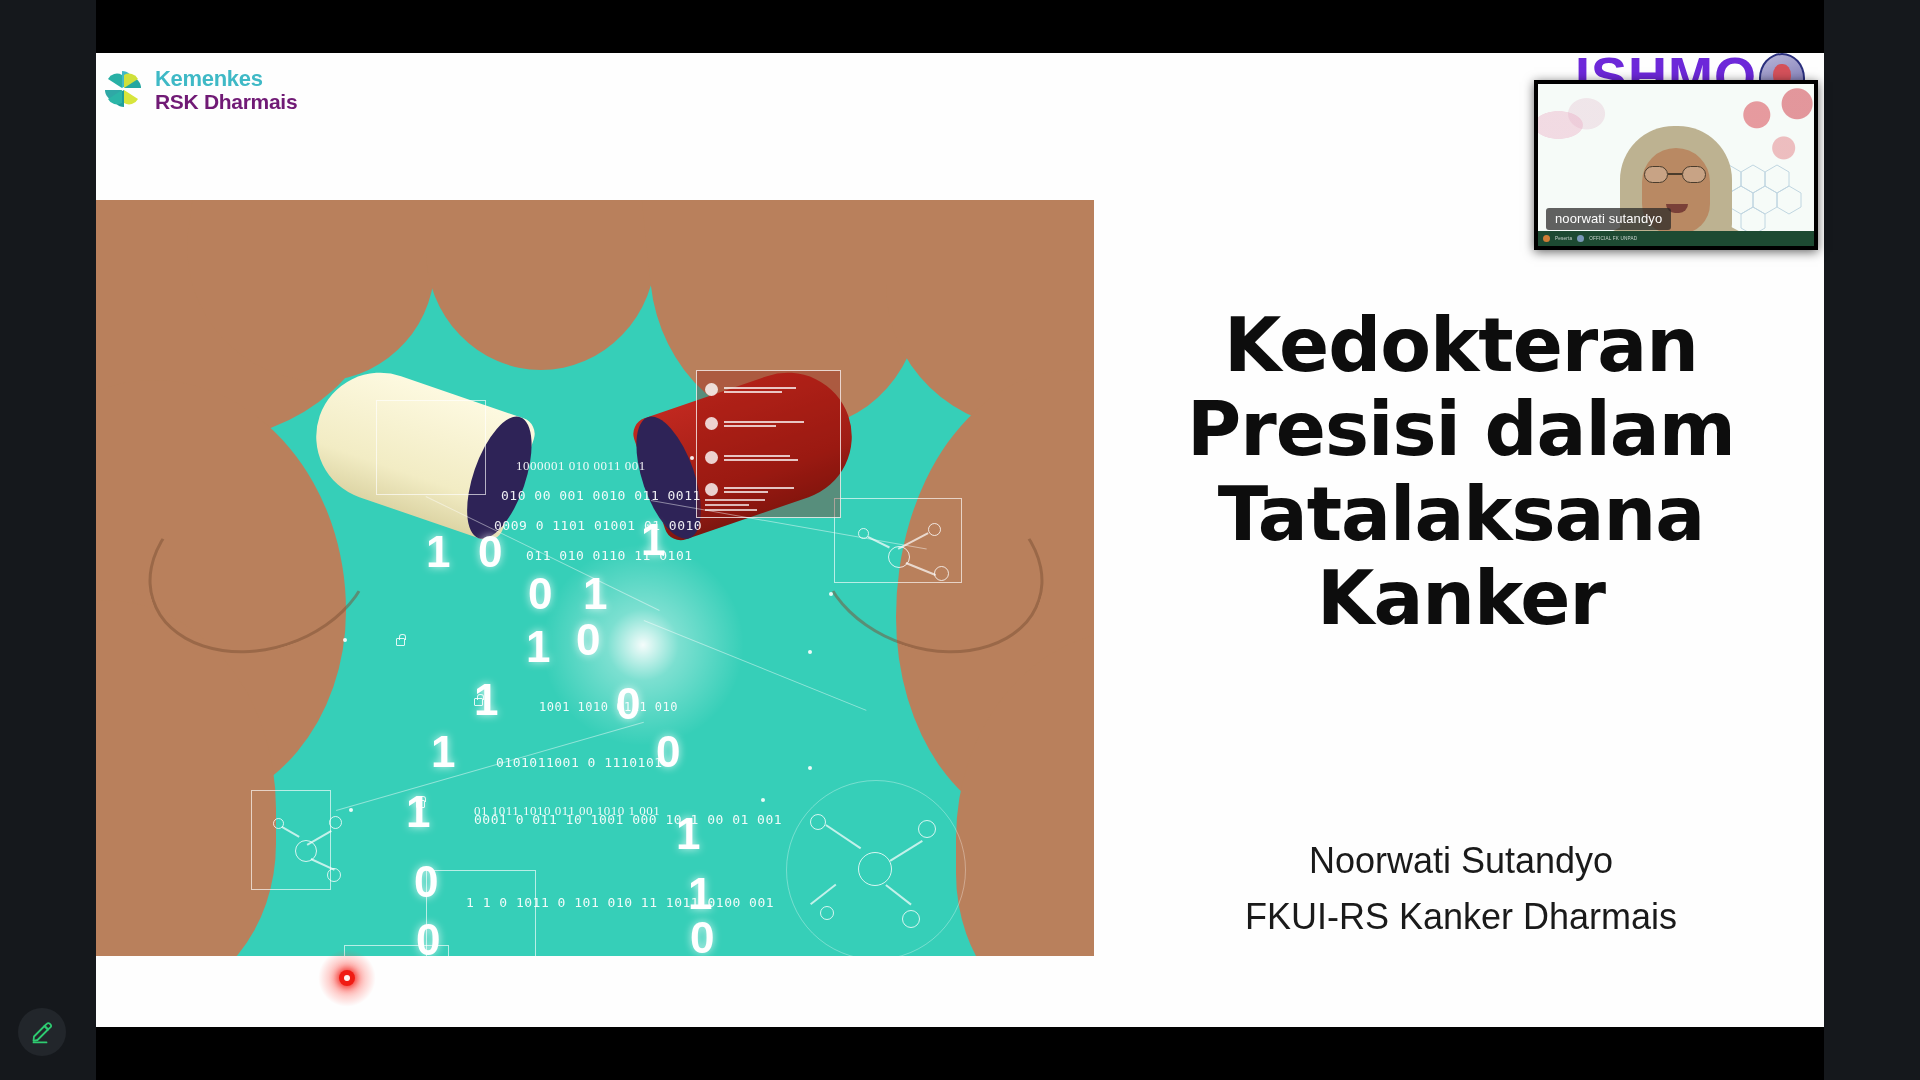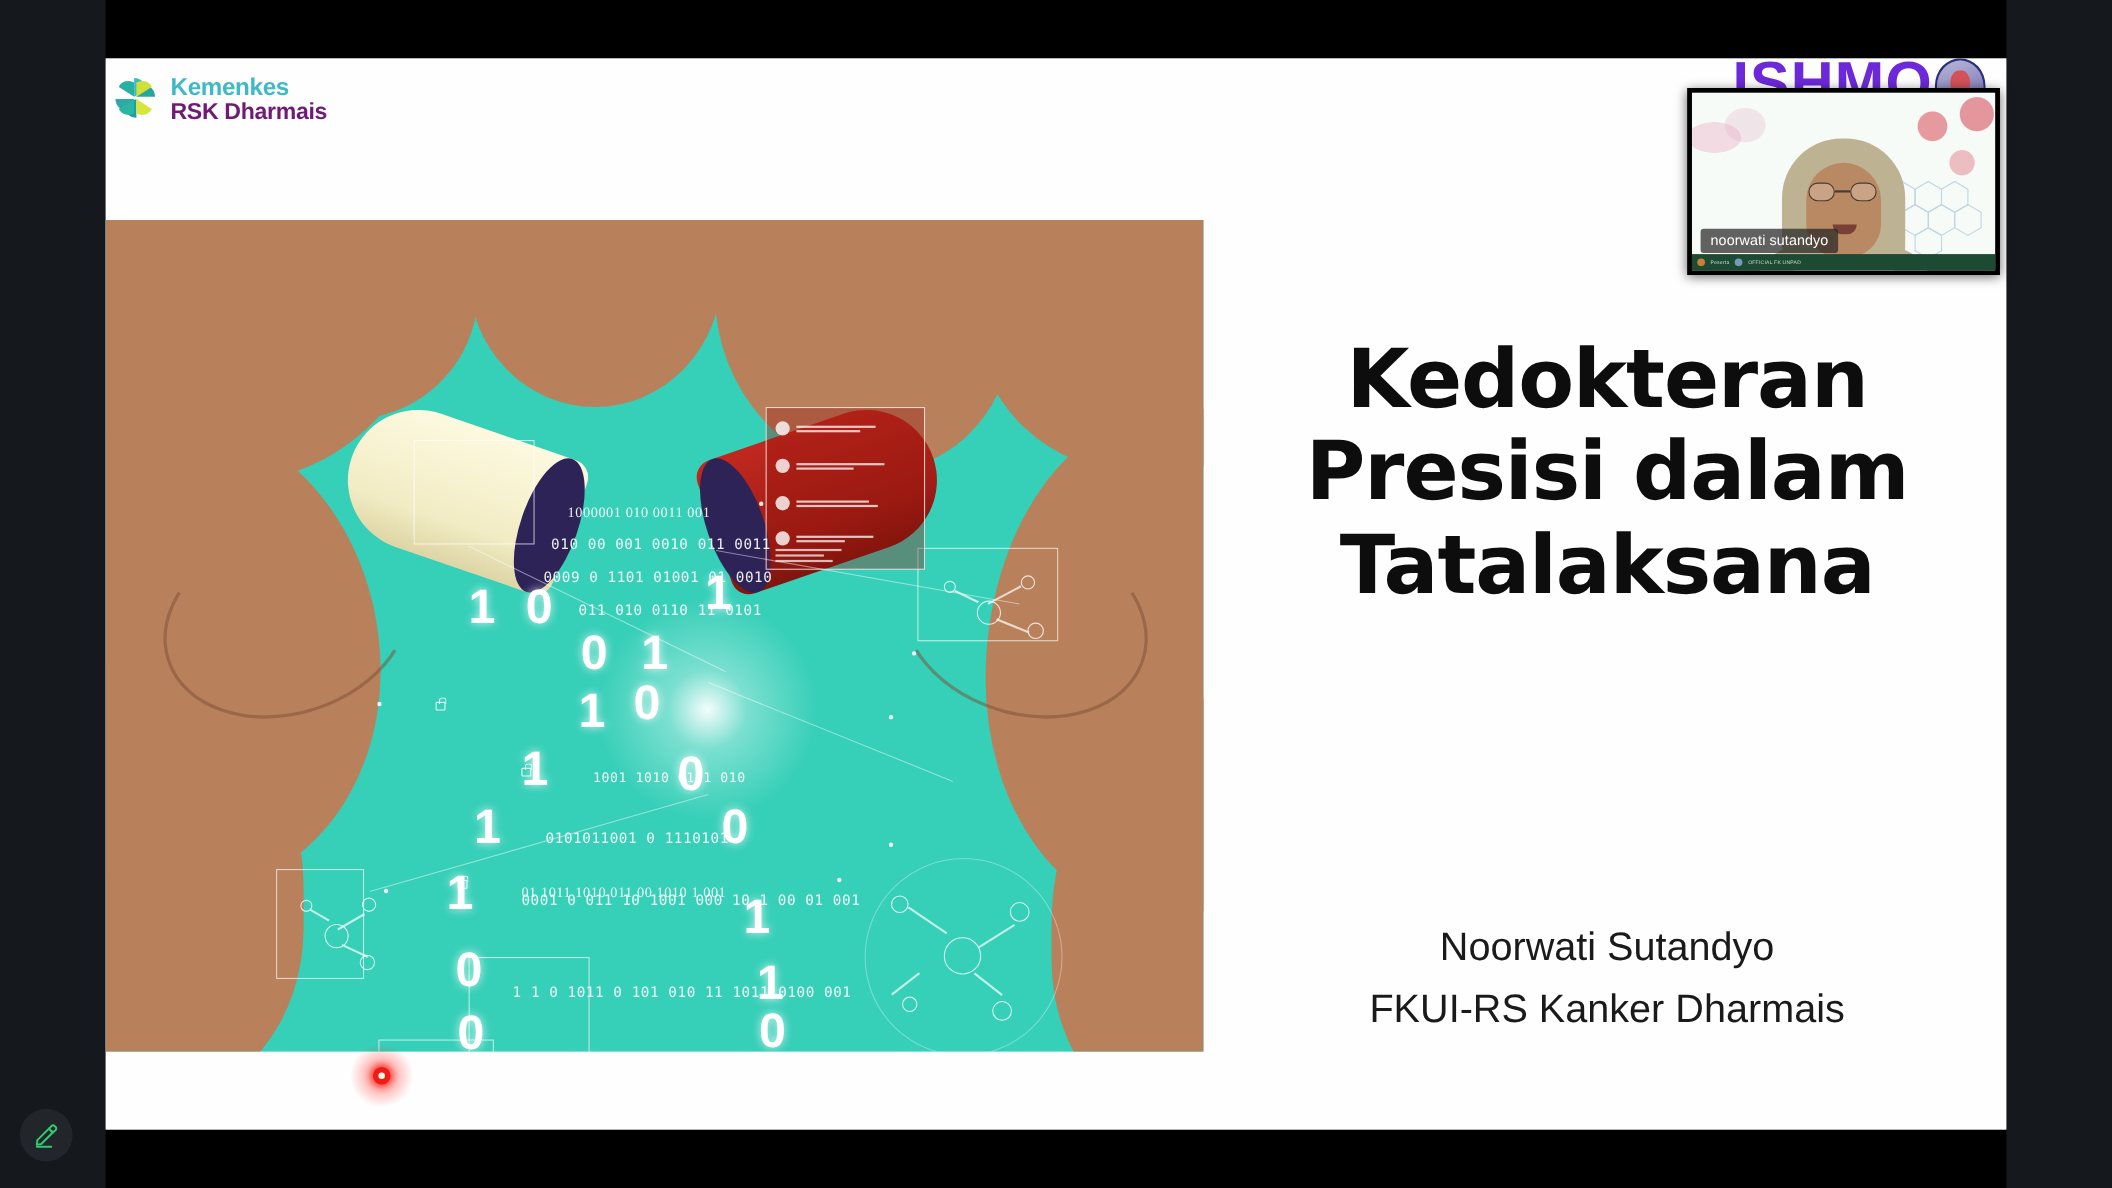--- a/index.html
+++ b/index.html
@@ -483,20 +483,21 @@
       <div class="bigdigit" style="left:318px;top:660px;">0</div>
       <div class="bigdigit" style="left:592px;top:672px;">1</div>
       <div class="bigdigit" style="left:320px;top:718px;">0</div>
       <div class="bigdigit" style="left:594px;top:716px;">0</div>
     </div>
 
     <div class="title">
       <div>Kedokteran</div>
       <div>Presisi dalam</div>
       <div>Tatalaksana</div>
+      <div>Kanker</div>
     </div>
 
     <div class="presenter">
       <div>Noorwati Sutandyo</div>
       <div>FKUI-RS Kanker Dharmais</div>
     </div>
 
     <div class="laser">
       <div class="laser-glow"></div>
       <div class="laser-core"></div>

